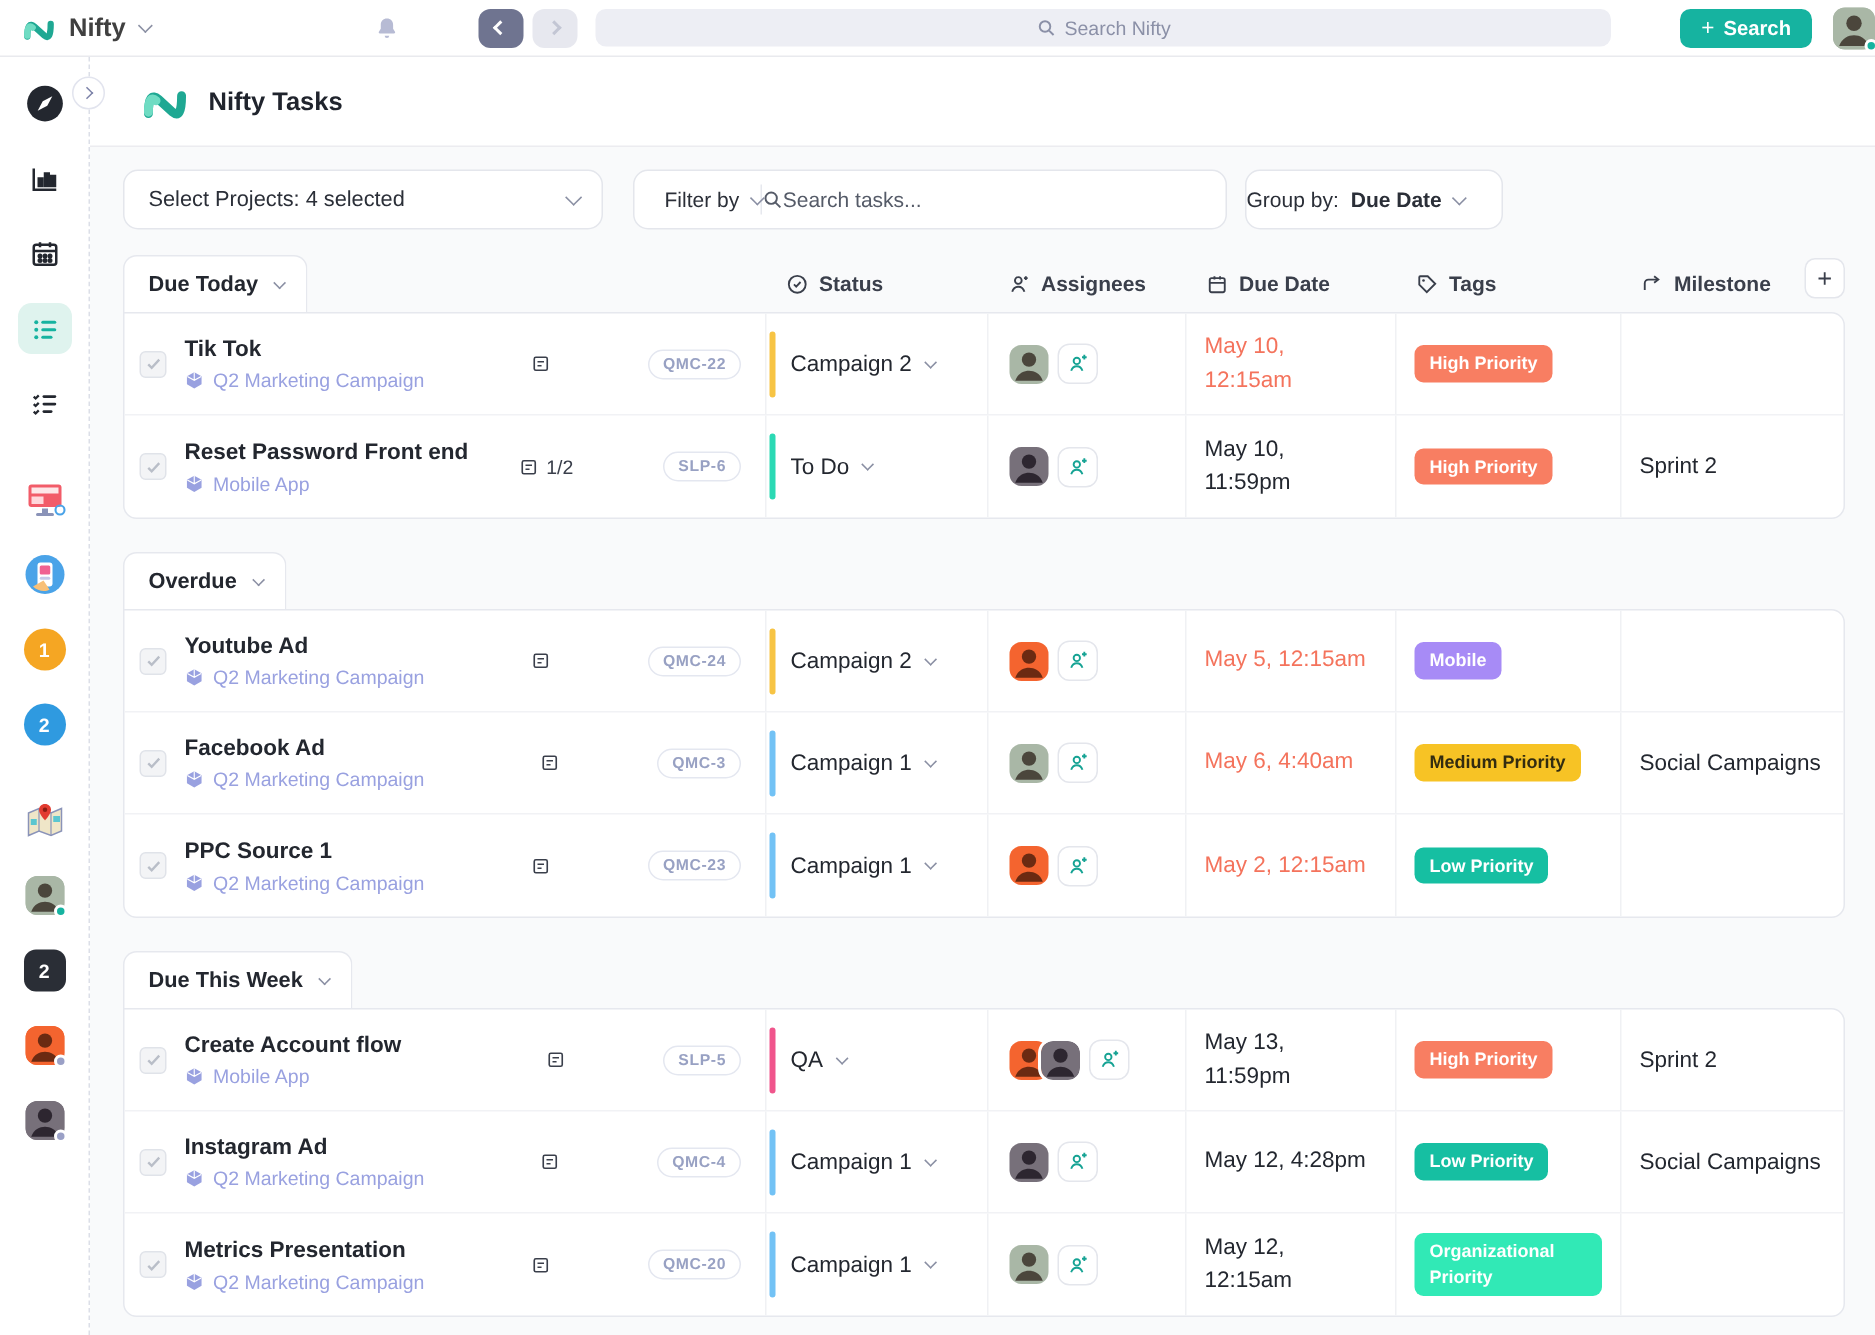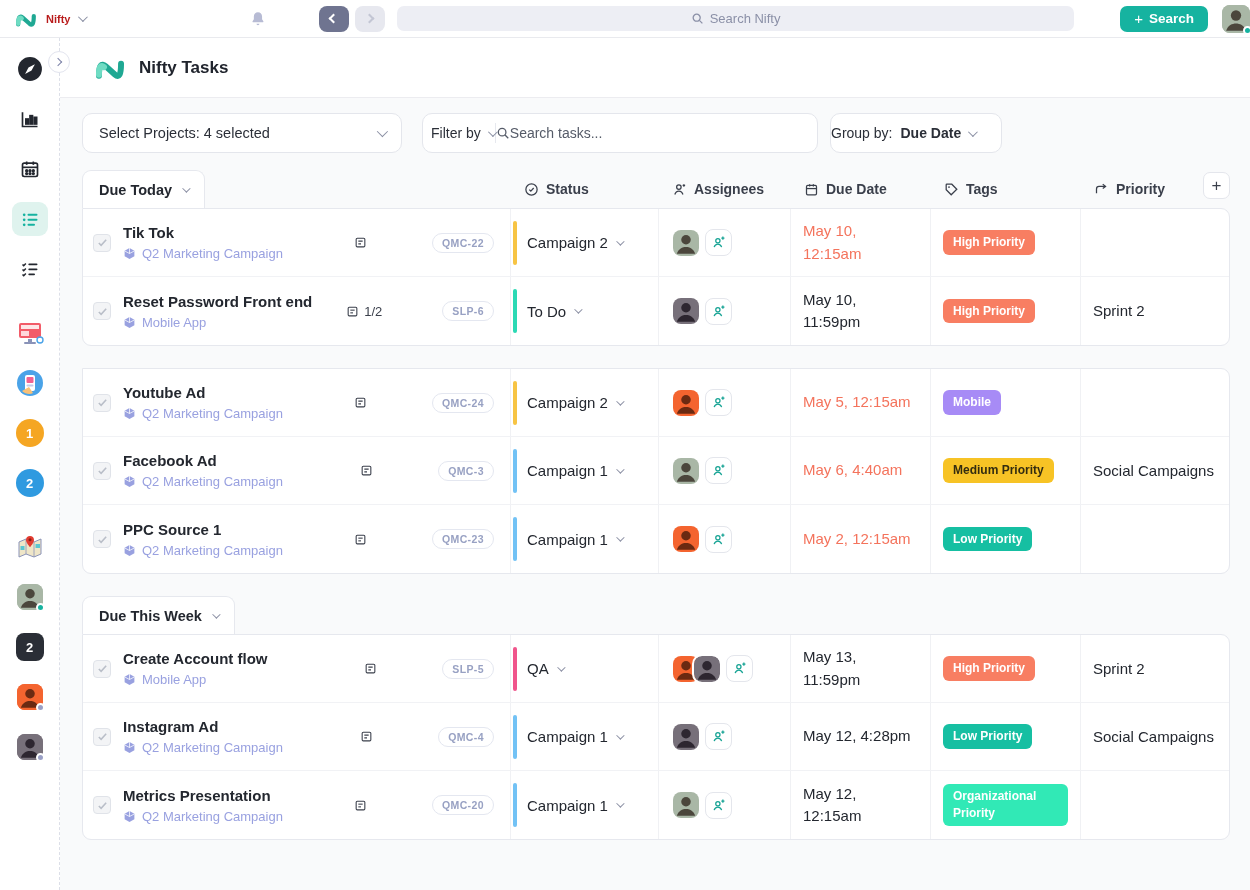--- a/index.html
+++ b/index.html
@@ -3,21 +3,21 @@
 <meta charset="utf-8">
 <style>
   * { margin:0; padding:0; box-sizing:border-box; }
   html,body { width:1250px; height:890px; overflow:hidden; }
   body { font-family:"Liberation Sans", sans-serif; background:#f7f8fa; color:#2b2f38; }
 
   
   .topbar { position:fixed; top:0; left:0; width:1250px; height:38px; background:#fff;
     border-bottom:1px solid #e9eaee; display:flex; align-items:center; z-index:30; }
   .brand-wrap { display:flex; align-items:center; gap:8px; padding-left:14px; width:250px; }
-  .brand-name { font-size:11px; font-weight:700; color:#b91c1c; }
+  .brand-name { font-size:17px; font-weight:700; color:#404040; }
   .chev { display:inline-block; width:7px; height:7px; border-right:1.6px solid #8a8fa3;
     border-bottom:1.6px solid #8a8fa3; transform:rotate(45deg) translateY(-2px); }
   .bell { margin-left:0; color:#b7bbd4; }
   .navbtns { display:flex; gap:6px; margin-left:52px; }
   .navbtn { width:30px; height:26px; border-radius:8px; border:none; display:flex;
     align-items:center; justify-content:center; cursor:pointer; }
   .navbtn.back { background:#6f7490; }
   .navbtn.fwd { background:#e7e8ef; }
   .nchev { width:7px; height:7px; border-right:2px solid #fff; border-bottom:2px solid #fff; }
   .nchev.left { transform:rotate(135deg); }
@@ -57,21 +57,21 @@
 
   
   .main { position:absolute; top:38px; left:60px; width:1190px; height:852px; background:#f9fafb; }
   .page-head { height:60px; background:#fff; border-bottom:1px solid #ececf0; display:flex; align-items:center; padding-left:33px; gap:12px; }
   .page-title { font-size:17px; font-weight:700; color:#20242d; }
 
   .filter-row { display:flex; align-items:center; margin:15px 0 0 22px; gap:20px; }
   .fbox { background:#fff; border:1px solid #e4e6ec; border-radius:10px; height:40px; display:flex; align-items:center; cursor:pointer; }
   .select-projects { width:320px; padding:0 16px; justify-content:space-between; font-size:14.5px; color:#2b2f38; }
   .select-projects .chev { width:8px; height:8px; }
-  .filter-search { width:396px; padding:0 8px; margin-left:0; }
+  .filter-search { width:396px; padding:0 20px; margin-left:0; }
   .fb-label { font-size:14px; color:#2b2f38; display:flex; align-items:center; gap:7px; }
   .fb-divider { width:1px; height:20px; background:#e6e8ee; }
   .ftext { font-size:14px; color:#555b68; }
   .group-by { width:172px; margin-left:-8px; padding:0 0; gap:8px; font-size:14px; }
   .gb-label { color:#2b2f38; }
   .gb-value { color:#2b2f38; font-weight:600; display:flex; align-items:center; gap:7px; }
 
   
   .table-wrap { margin:17px 0 0 22px; width:1148px; }
   .group { margin-bottom:22px; }
@@ -367,21 +367,21 @@
         <path d="M3.5 12.5v-8a1 1 0 0 1 1-1h8l8 8-9 9z"></path>
                   <circle cx="8" cy="8" r="1.4" fill="#3a3f4b" stroke="none"></circle>
       </svg>
                 <span class="cl-tags">Tags</span>
     </div>
     <div class="colh">
       <svg width="15" height="15" viewBox="0 0 24 24" fill="none" stroke="#3a3f4b" stroke-width="2">
         <path d="M4 18v-7a4 4 0 0 1 4-4h10"></path>
                   <path d="M14 3.5 L18.5 7 L14 10.5"></path>
       </svg>
-                <span class="cl-milestone">Priority</span>
+                <span class="cl-milestone">Milestone</span>
     </div>
     <button class="add-col-btn">+</button>
   </div>
 </div>
     <div class="gcard">
   <div class="trow">
     <div class="cell task">
       <span class="cb">
         <svg width="11" height="11" viewBox="0 0 24 24" fill="none" stroke="#b9bec8" stroke-width="3.4">
                     <path d="M4 13l5 5 11-12"></path>
@@ -490,20 +490,26 @@
 11:59pm</div>
     <div class="cell tags">
                 <span class="tag" style="background: rgb(248, 126, 98); color: rgb(255, 255, 255);">High Priority</span>
               </div>
     <div class="cell mile">Sprint 2</div>
   </div>
 </div>
   </div>
 
   <div class="group">
+    <div class="ghead">
+      <div class="gtab">
+        <span class="gtab-label">Overdue</span>
+        <span class="chev"></span>
+      </div>
+    </div>
     <div class="gcard">
   <div class="trow">
     <div class="cell task">
       <span class="cb">
         <svg width="11" height="11" viewBox="0 0 24 24" fill="none" stroke="#b9bec8" stroke-width="3.4">
                     <path d="M4 13l5 5 11-12"></path>
                   </svg>
       </span>
       <div class="tinfo">
         <span class="ttitle">Youtube Ad</span>

